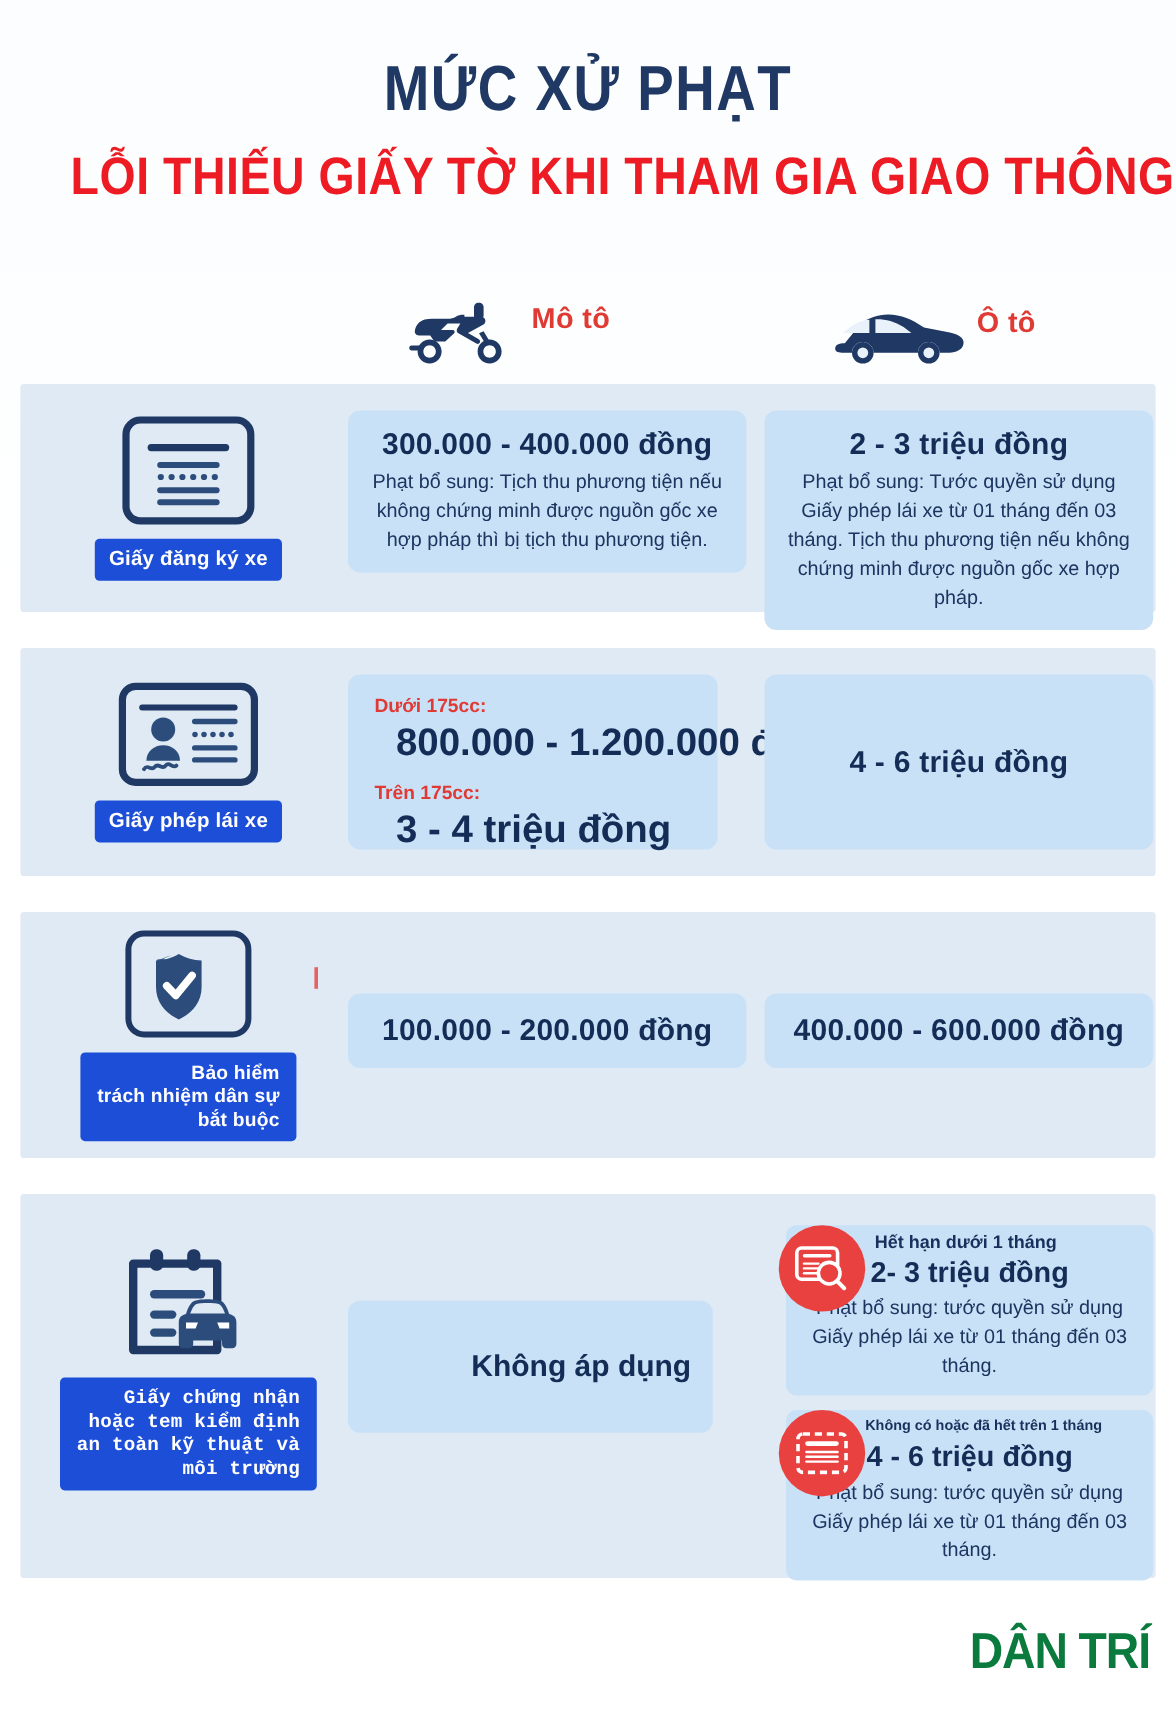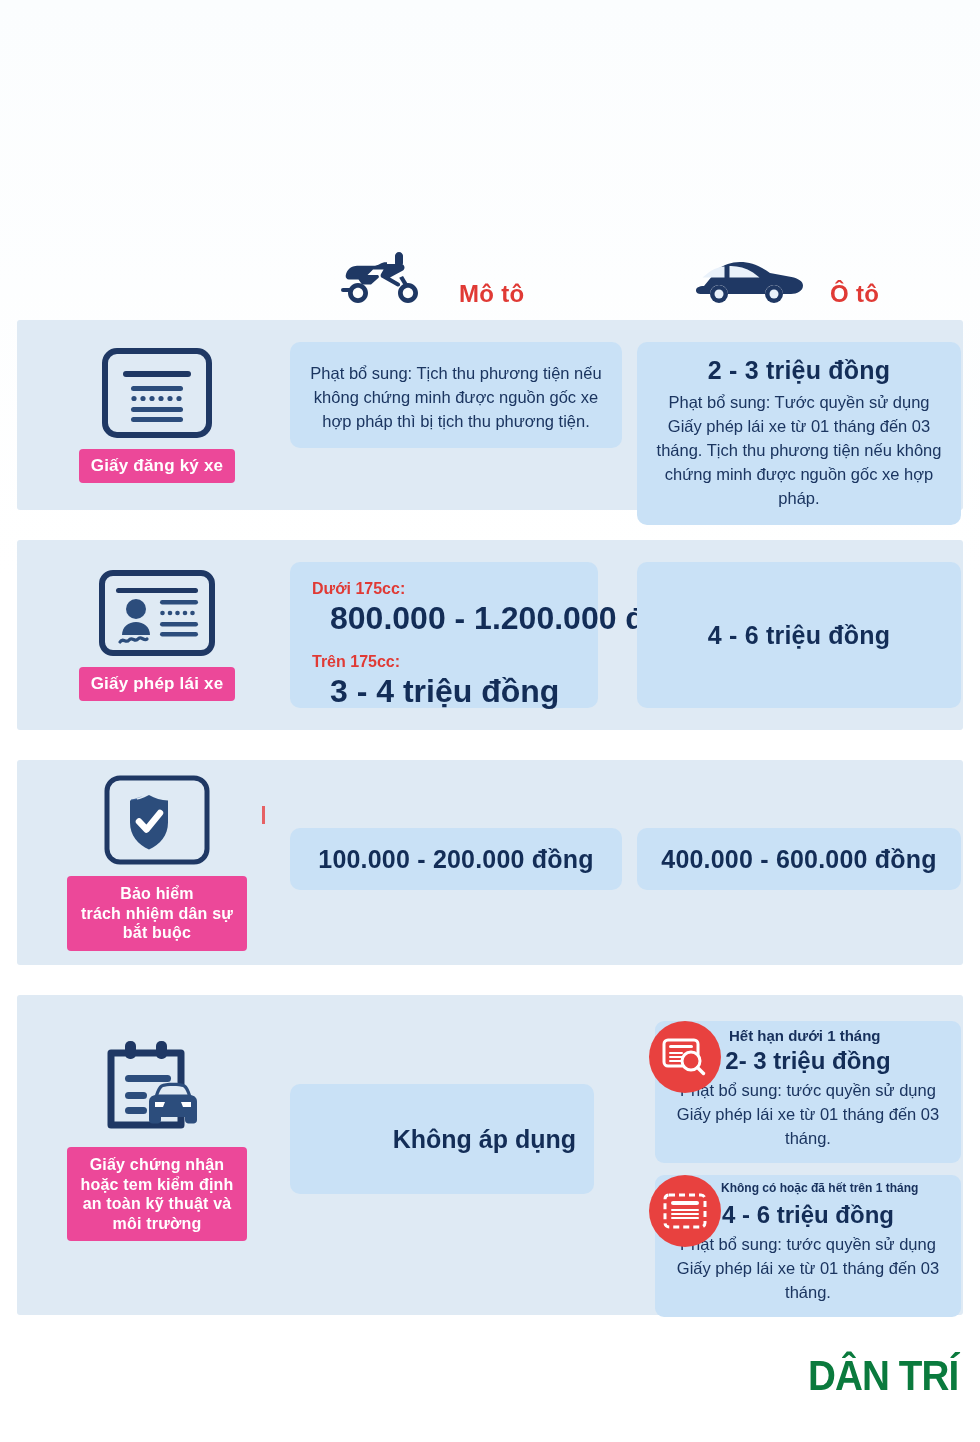--- a/index.html
+++ b/index.html
@@ -39,21 +39,21 @@
     transform: scaleX(0.88);
     transform-origin: center;
     white-space: nowrap;
   }
 
   
   .legend {
     position: absolute;
     top: 250px; left: 0; width: 980px; height: 70px;
   }
-  .legend-item { position: absolute; display: flex; align-items: flex-end; gap: 26px; }
+  .legend-item { position: absolute; display: flex; align-items: flex-start; gap: 10px; }
   .legend-item.moto { left: 333px; top: 2px; }
   .legend-item.oto  { left: 694px; top: 6px; }
   .legend-label { color: #e03a35; font-size: 24px; font-weight: 700; letter-spacing: .3px; }
 
   
   .row {
     position: absolute;
     left: 17px; width: 946px;
     background: #dfeaf4;
     border-radius: 3px;
@@ -63,25 +63,25 @@
   #row-3 { top: 760px; height: 205px; }
   #row-4 { top: 995px; height: 320px; }
 
   .icon-cell {
     position: absolute;
     left: 25px; top: 0; width: 230px; height: 100%;
     display: flex; flex-direction: column; align-items: center; justify-content: center;
   }
   .icon-art { display: block; }
   .badge {
-    background: #ec4899;
+    background: #1d4ed8;
     color: #ffffff;
     border-radius: 4px;
     font-weight: 700;
-    text-align: center;
+    text-align: right;
     line-height: 1.22;
     padding: 7px 12px;
     margin-top: 6px;
     font-size: 17px;
     letter-spacing: .2px;
   }
   .badge.multi { font-size: 16px; padding: 8px 14px; }
 
   .card {
     position: absolute;
@@ -162,20 +162,24 @@
     transform: scaleX(0.92);
     transform-origin: right center;
     font-family: "Liberation Sans", sans-serif;
   }
 </style>
 </head>
 <body>
 
 <div class="page">
 
+  <div class="header">
+    <div class="title-main">MỨC XỬ PHẠT</div>
+    <div class="title-sub">LỖI THIẾU GIẤY TỜ KHI THAM GIA GIAO THÔNG</div>
+  </div>
 
   <div class="legend">
     <div class="legend-item moto">
       <span>
         <svg width="100" height="52" viewBox="0 0 100 52">
           <g fill="#1f3864">
             <path d="M62 4c0-2.2 1.8-4 4-4s4 1.8 4 4v7c0 1.5-1 2.5-2.4 2.5H64c-1.2 0-2-.9-2-2.1V4z"></path>
             <path d="M54 12h14c2 0 3.5 1.6 3.5 3.5 0 1.4-.8 2.6-2 3.2L57 25.5l9 5.2c1 .6 1.4 1.8.9 2.8-.6 1.1-1.9 1.4-2.9.8l-15-8.5c-1.4-.8-1.8-2.6-1-3.9l2.6-4.3H40l-5.5 5.5h9.8c.9 0 1.6.7 1.6 1.6 0 .5-.2 1-.6 1.3L38 32.5h-9l-3.5-5H16c-2 0-3.6-1.7-3.3-3.7.7-4.7 3.6-8.2 8.3-9.5 3-.8 6-.6 9-.6h10.3c2.4 0 4.6-.6 6.6-1.8 1.8-1.1 3.8-1.6 5.9-1.6H54z"></path>
             <path d="M25 31c-5.5 0-10 4.5-10 10s4.5 10 10 10 10-4.5 10-10-4.5-10-10-10zm0 4.8c2.9 0 5.2 2.3 5.2 5.2S27.9 46.2 25 46.2 19.8 43.9 19.8 41s2.3-5.2 5.2-5.2z"></path>
             <path d="M75 31c-5.5 0-10 4.5-10 10s4.5 10 10 10 10-4.5 10-10-4.5-10-10-10zm0 4.8c2.9 0 5.2 2.3 5.2 5.2S77.9 46.2 75 46.2 69.8 43.9 69.8 41s2.3-5.2 5.2-5.2z"></path>
@@ -221,20 +225,21 @@
             <circle cx="51" cy="51.5" r="2.6"></circle>
               <circle cx="60" cy="51.5" r="2.6"></circle>
             <circle cx="69" cy="51.5" r="2.6"></circle>
               <circle cx="78" cy="51.5" r="2.6"></circle>
           </g>
         </svg>
       </span>
       <div class="badge">Giấy đăng ký xe</div>
     </div>
     <div class="card" id="r1-moto">
+      <div class="amount">300.000 - 400.000 đồng</div>
       <div class="note">Phạt bổ sung: Tịch thu phương tiện nếu không chứng minh được nguồn gốc xe hợp pháp thì bị tịch thu phương tiện.</div>
     </div>
     <div class="card" id="r1-oto">
       <div class="amount">2 - 3 triệu đồng</div>
       <div class="note">Phạt bổ sung: Tước quyền sử dụng Giấy phép lái xe từ 01 tháng đến 03 tháng. Tịch thu phương tiện nếu không chứng minh được nguồn gốc xe hợp pháp.</div>
     </div>
   </div>
 
   <div class="row" id="row-2">
     <div class="icon-cell">
@@ -307,21 +312,21 @@
           <rect x="28" y="38" width="46" height="7" rx="3.5" fill="#2c4d7c"></rect>
           <rect x="28" y="55" width="22" height="7" rx="3.5" fill="#2c4d7c"></rect>
           <rect x="28" y="70" width="22" height="7" rx="3.5" fill="#2c4d7c"></rect>
           <g fill="#2c4d7c">
             <path d="M58 58c1.5-5 3.5-9 6-10.5 4-2.5 20-2.5 24 0 2.5 1.5 4.5 5.5 6 10.5 4 1 6 3 6 7v18c0 2-1.5 3.5-3.5 3.5h-5c-2 0-3.5-1.5-3.5-3.5v-3H64v3c0 2-1.5 3.5-3.5 3.5h-5C53.5 86.5 52 85 52 83V65c0-4 2-6 6-7z"></path>
             <path d="M66 50c3-1.5 17-1.5 20 0 1.5.8 3 3.5 4.5 7.5h-29c1.5-4 3-6.7 4.5-7.5z" fill="#dfeaf4"></path>
             <path d="M58 65h10l-2 5H58zM94 65H84l2 5h8z" fill="#ffffff"></path>
           </g>
         </svg>
       </span>
-      <div class="badge multi" style="white-space: pre-line;">Giấy chứng nhận
+      <div class="badge multi" style="white-space: pre-line; font-family: Liberation Mono, monospace;">Giấy chứng nhận
 hoặc tem kiểm định
 an toàn kỹ thuật và
 môi trường</div>
     </div>
 
     <div class="card" id="r4-moto">
       <div class="na">Không áp dụng</div>
     </div>
 
     <div class="sub-block" id="r4-block-1">

